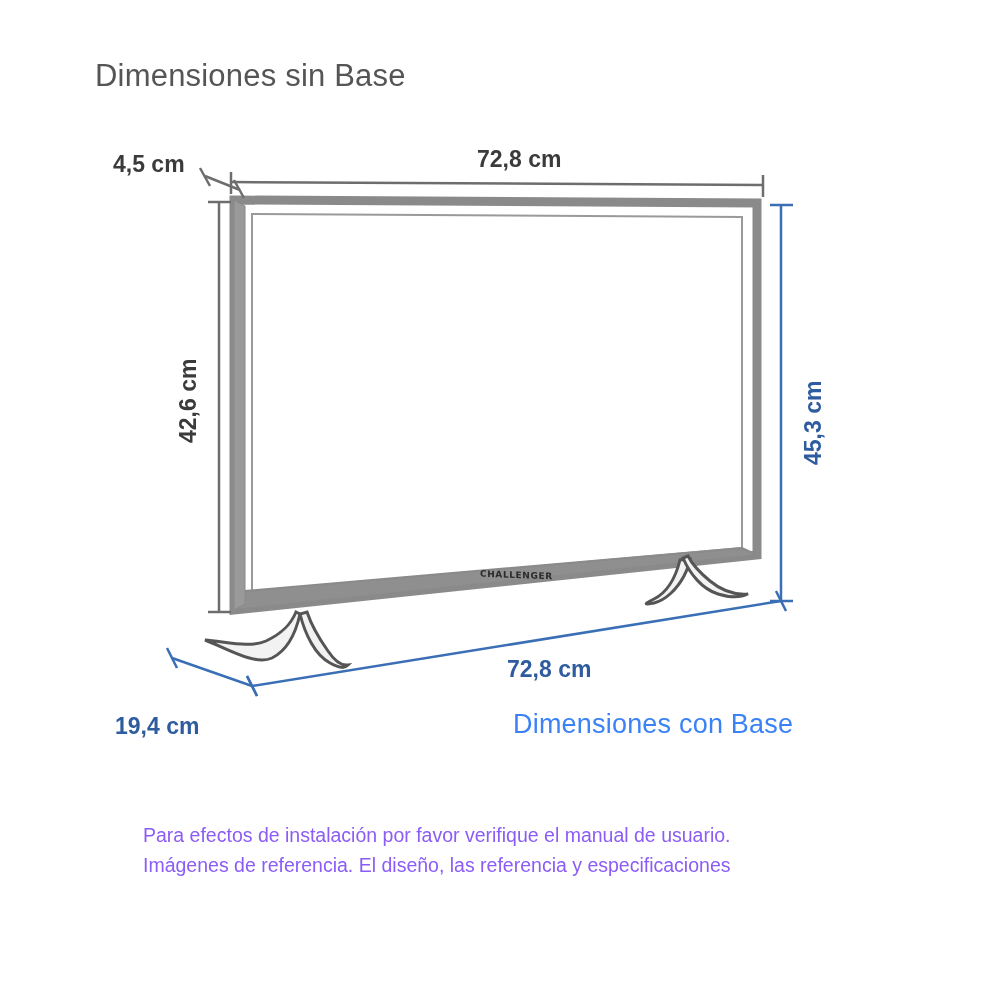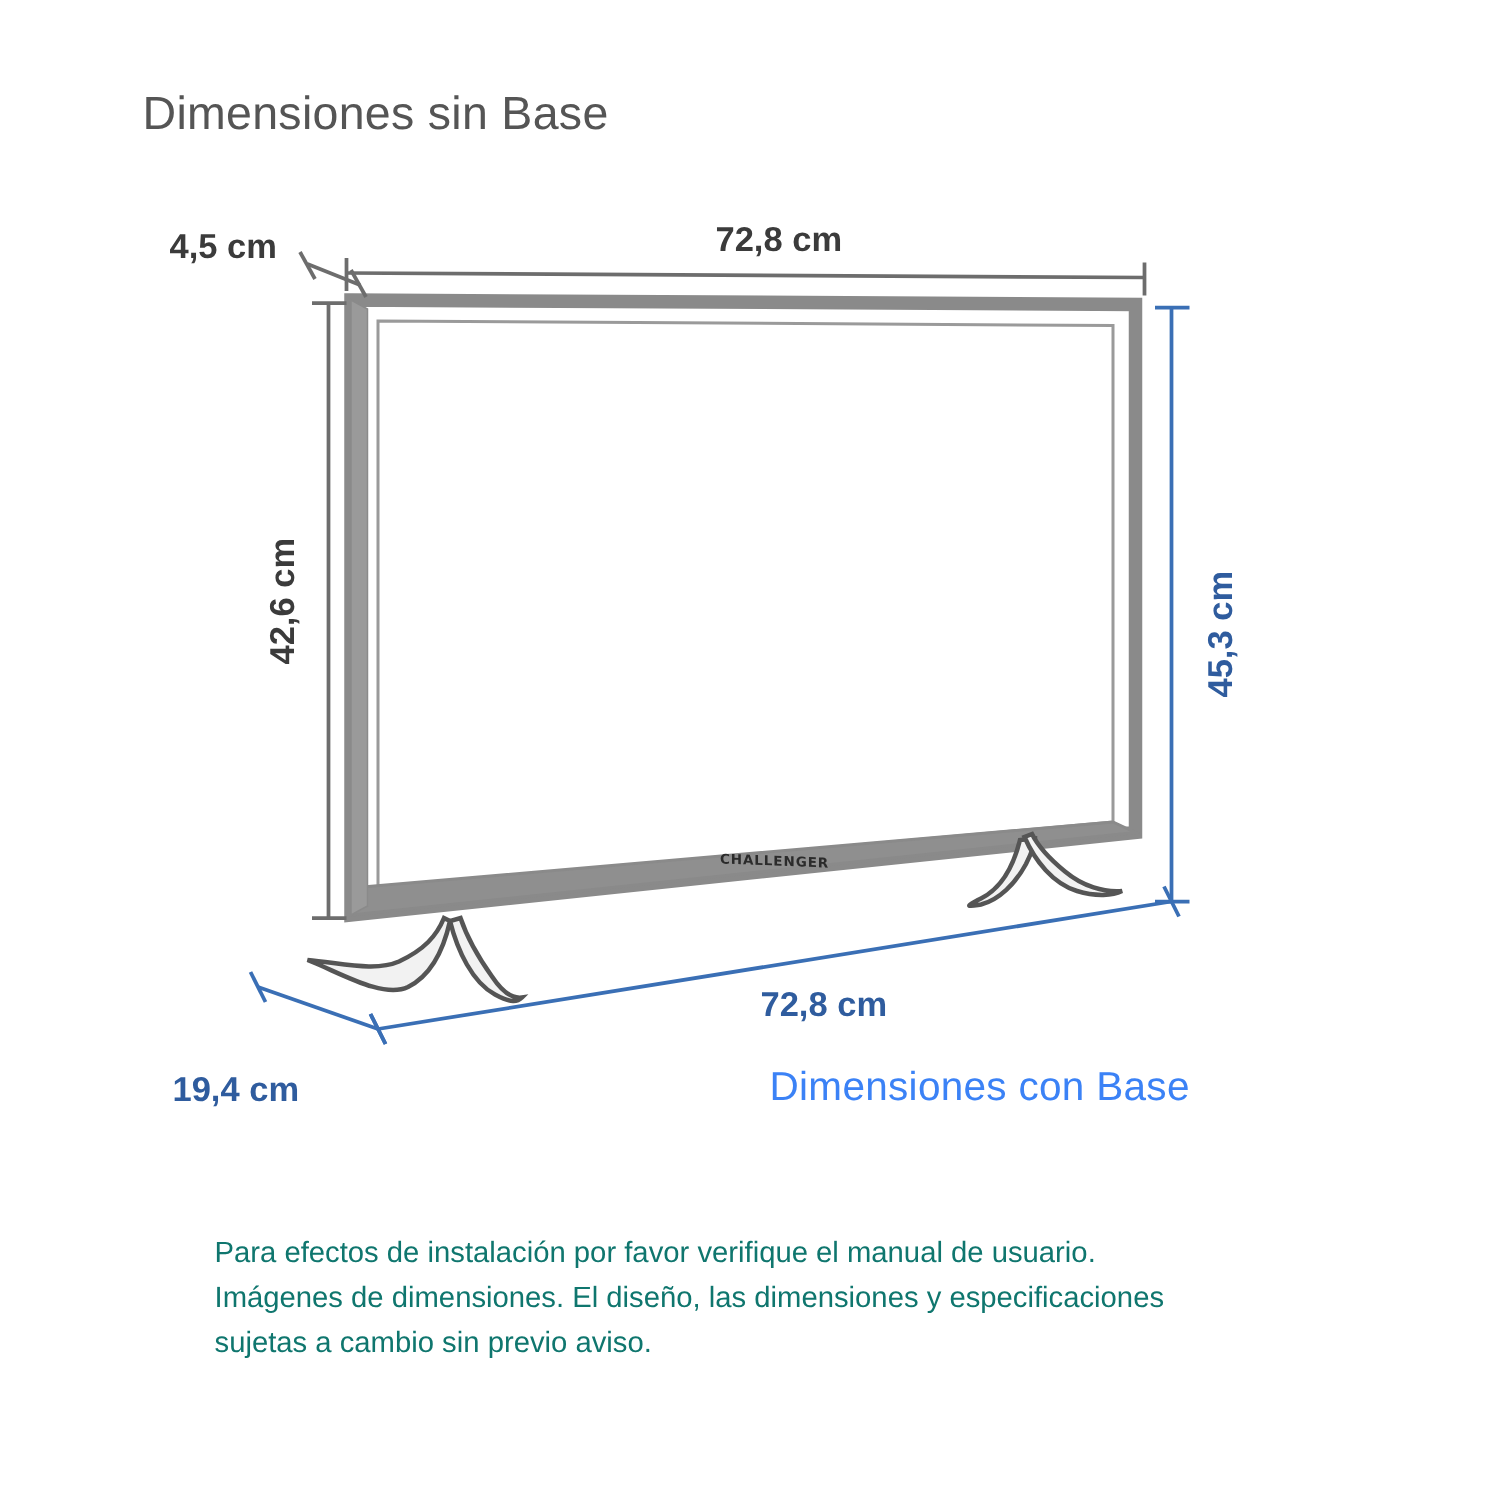--- a/index.html
+++ b/index.html
@@ -52,21 +52,21 @@
     transform: rotate(-90deg);
     transform-origin: left top;
   }
   .footnote {
     position: absolute;
     left: 143px;
     top: 820px;
     width: 720px;
     font-size: 19.5px;
     line-height: 30px;
-    color: #0f766e;
+    color: #8b5cf6;
   }
   .footnote div { white-space: nowrap; }
   svg { position: absolute; left: 0; top: 0; }
   .brand {
     position: absolute;
     left: 480px;
     top: 570px;
     font-size: 9px;
     font-weight: bold;
     letter-spacing: 0.6px;
@@ -135,17 +135,16 @@
   <div class="dim-label dim-blue vertical-text" style="left:800px; top:465px;">45,3 cm</div>
 
   <div class="dim-label dim-blue" style="left:91px; top:713px;margin-left:24px;">19,4 cm</div>
 
   <div class="dim-label dim-blue" style="left:507px; top:656px;">72,8 cm</div>
 
   <div class="title-with-base">Dimensiones con Base</div>
 
   <div class="footnote">
     <div>Para efectos de instalación por favor verifique el manual de usuario.</div>
-    <div>Imágenes de dimensiones. El diseño, las dimensiones y especificaciones</div>
-    <div>sujetas a cambio sin previo aviso.</div>
+    <div>Imágenes de referencia. El diseño, las referencia y especificaciones</div>
   </div>
 
 </div>
 
 </body></html>

